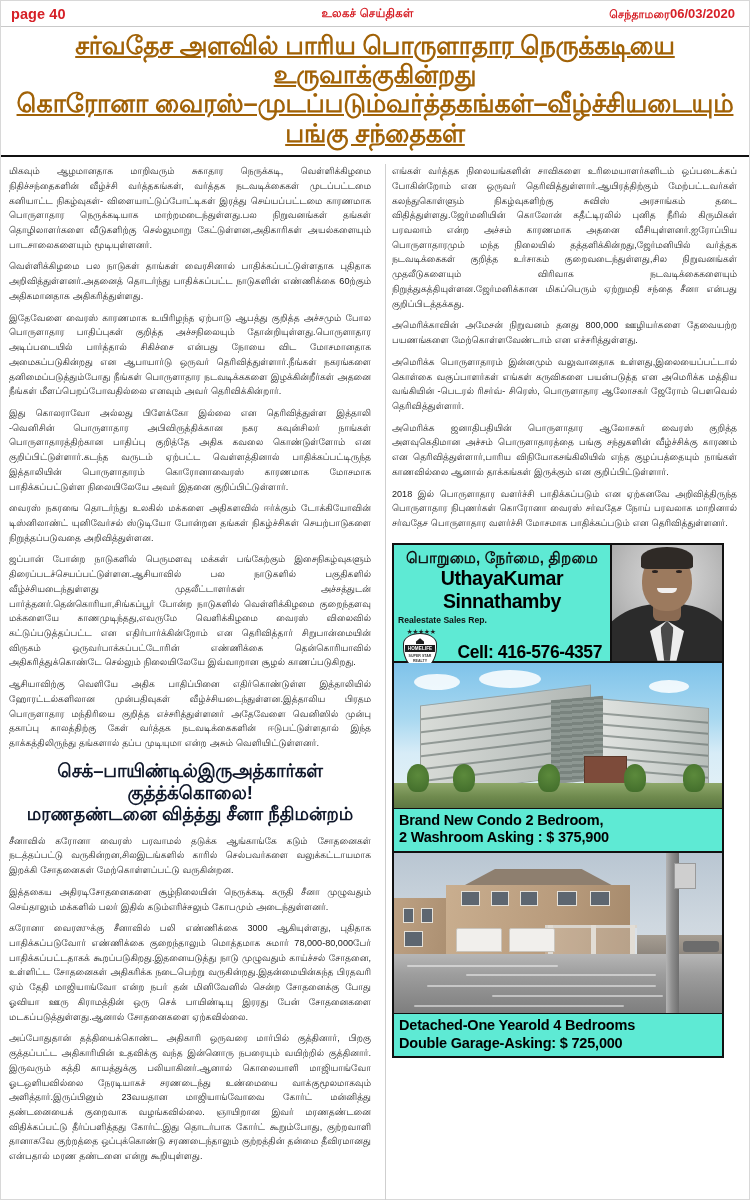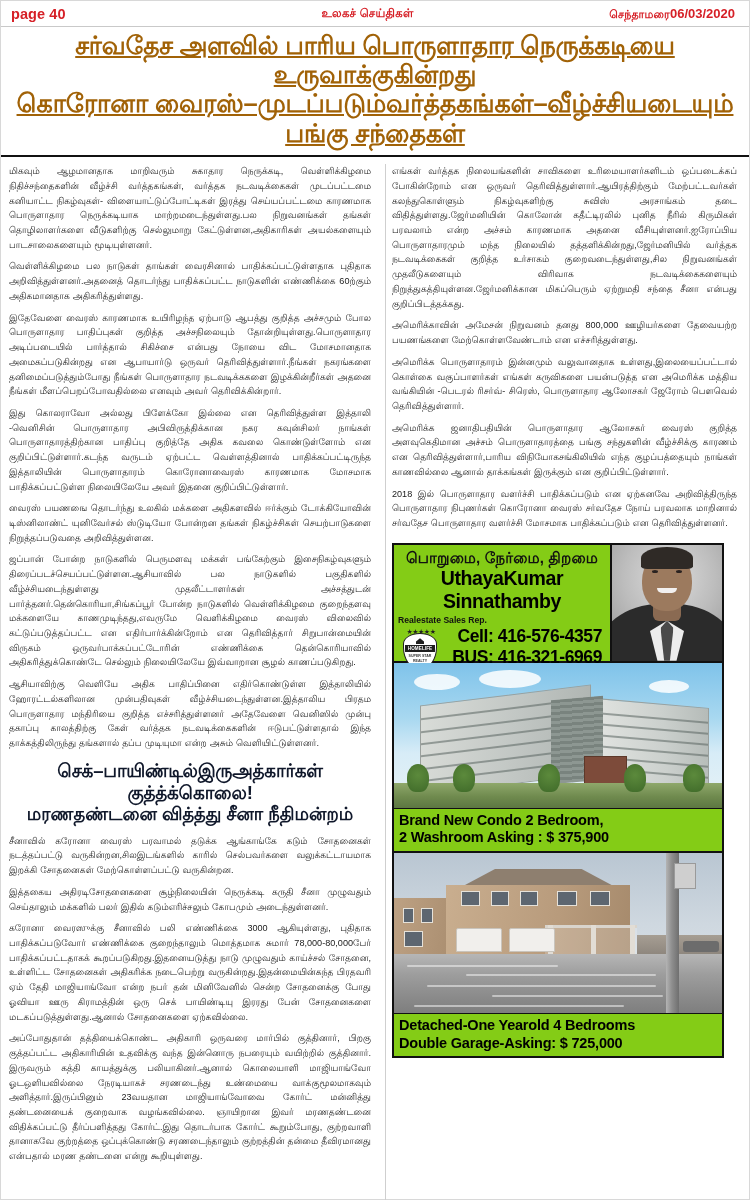--- a/index.html
+++ b/index.html
@@ -86,21 +86,21 @@
     font-weight: 700;
     line-height: 1.2;
   }
   .sh1 { font-size: 18.5px; letter-spacing: -0.3px; }
   .sh2 { font-size: 18px; }
 
   
   .ad {
     margin-top: 12px;
     border: 2.5px solid #111;
-    background: #84cc16;
+    background: #5eead4;
     width: 332px;
   }
   .ad-head {
     display: flex;
     border-bottom: 2px solid #111;
     height: 118px;
   }
   .ad-head-text {
     flex: 1; padding: 5px 4px 2px 4px;
     display: flex; flex-direction: column;
@@ -115,21 +115,21 @@
   }
   .ad-role {
     font-size: 8.6px; font-weight: 700;
     margin-top: 2px; color: #111;
   }
   .ad-contact { display: flex; align-items: flex-start; margin-top: 1px; }
   .ad-logo { width: 48px; flex: 0 0 48px; padding-top: 2px; }
   .ad-phones { flex: 1; text-align: right; padding-right: 4px; }
   .ad-phone {
     font-size: 17.5px; font-weight: 700; letter-spacing: -0.4px;
-    line-height: 1.18; color: #000; white-space: nowrap;
+    line-height: 1.18; color: #000; white-space: nowrap; margin-top: 16px;
   }
   .ad-portrait {
     width: 112px; flex: 0 0 112px;
     border-left: 2px solid #111;
     position: relative; overflow: hidden;
     background: linear-gradient(170deg,#e9e9e9 0%,#c8c8c8 48%,#9d9d9d 100%);
   }
 
   
   .pt-bg { position: absolute; inset: 0; background:
@@ -312,21 +312,21 @@
     <div class="headline-line hl2">கொரோனா வைரஸ்–முடப்படும்வர்த்தகங்கள்–வீழ்ச்சியடையும் பங்கு சந்தைகள்</div>
   </div>
 
   <div class="body-wrap">
 
     <div class="col col-left">
       <p class="art">மிகவும் ஆழமானதாக மாறிவரும் சுகாதார நெருக்கடி, வெள்ளிக்கிழமை நிதிச்சந்தைகளின் வீழ்ச்சி வர்த்தகங்கள், வர்த்தக நடவடிக்கைகள் முடப்பட்டமை கனியாட்ட நிகழ்வுகள்- விளையாட்டுப்போட்டிகள் இரத்து செய்யப்பட்டமை காரணமாக பொருளாதார நெருக்கடியாக மாற்றமடைந்துள்ளது.பல நிறுவனங்கள் தங்கள் தொழிலாளர்களை வீடுகளிற்கு செல்லுமாறு கேட்டுள்ளன,அதிகாரிகள் அயல்களையும் பாடசாலைகளையும் மூடியுள்ளனர்.</p>
       <p class="art">வெள்ளிக்கிழமை பல நாடுகள் தாங்கள் வைரசினால் பாதிக்கப்பட்டுள்ளதாக புதிதாக அறிவித்துள்ளனர்.அதனைத் தொடர்ந்து பாதிக்கப்பட்ட நாடுகளின் எண்ணிக்கை 60ற்கும் அதிகமானதாக அதிகரித்துள்ளது.</p>
       <p class="art">இதேவேளை வைரஸ் காரணமாக உயிரிழந்த ஏற்பாடு ஆபத்து குறித்த அச்சமும் போல பொருளாதார பாதிப்புகள் குறித்த அச்சநிலையும் தோன்றியுள்ளது.பொருளாதார அடிப்படையில் பார்த்தால் சிகிச்சை என்பது நோயை விட மோசமானதாக அமைகப்படுகின்றது என ஆபாயார்டு ஒருவர் தெரிவித்துள்ளார்.நீங்கள் நகரங்களை தனிமைப்படுத்தும்போது நீங்கள் பொருளாதார நடவடிக்ககளை இழக்கின்றீர்கள் அதனை நீங்கள் மீளப்பெறப்போவதில்லை எனவும் அவர் தெரிவிக்கின்றார்.</p>
       <p class="art">இது கொலராவோ அல்லது பிளேக்கோ இல்லை என தெரிவித்துள்ள இத்தாலி -வெனிசின் பொருளாதார அபிவிருத்திக்கான நகர கவுன்சிலர் நாங்கள் பொருளாதாரத்திற்கான பாதிப்பு குறித்தே அதிக கவலை கொண்டுள்ளோம் என குறிப்பிட்டுள்ளார்.கடந்த வருடம் ஏற்பட்ட வெள்ளத்தினால் பாதிக்கப்பட்டிருந்த இத்தாலியின் பொருளாதாரம் கொரோனாவைரஸ் காரணமாக மோசமாக பாதிக்கப்பட்டுள்ள நிலையிலேயே அவர் இதனை குறிப்பிட்டுள்ளார்.</p>
-      <p class="art">வைரஸ் பயணஙை தொடர்ந்து உலகில் மக்களை அதிகளவில் ஈர்க்கும் டோக்கியோவின் டிஸ்னிலாண்ட் யுனிவேர்சல் ஸ்டுடியோ போன்றன தங்கள் நிகழ்ச்சிகள் செயற்பாடுகளை நிறுத்தப்படுவதை அறிவித்துள்ளன.</p>
+      <p class="art">வைரஸ் நகரஙை தொடர்ந்து உலகில் மக்களை அதிகளவில் ஈர்க்கும் டோக்கியோவின் டிஸ்னிலாண்ட் யுனிவேர்சல் ஸ்டுடியோ போன்றன தங்கள் நிகழ்ச்சிகள் செயற்பாடுகளை நிறுத்தப்படுவதை அறிவித்துள்ளன.</p>
       <p class="art">ஜப்பான் போன்ற நாடுகளில் பெருமளவு மக்கள் பங்கேற்கும் இசைநிகழ்வுகளும் திரைப்படச்செயப்பட்டுள்ளன.ஆசியாவில் பல நாடுகளில் பகுதிகளில் வீழ்ச்சியடைந்துள்ளது முதலீட்டாளர்கள் அச்சத்துடன் பார்த்தனர்.தென்கொரியா,சிங்கப்பூர் போன்ற நாடுகளில் வெள்ளிக்கிழமை குறைந்தளவு மக்களையே காணமுடிந்தது,எவருமே வெளிக்கிழமை வைரஸ் விலைவில் கட்டுப்படுத்தப்பட்ட என எதிர்பார்க்கின்றோம் என தெரிவித்தார் சிறுபான்மையின் விருகம் ஒருவர்பாக்கப்பட்டோரின் எண்ணிக்கை தென்கொரியாவில் அதிகரித்துக்கொண்டே செல்லும் நிலையிலேயே இவ்வாறான சூழல் காணப்படுகிறது.</p>
       <p class="art">ஆசியாவிற்கு வெளியே அதிக பாதிப்பினை எதிர்கொண்டுள்ள இத்தாலியில் ஹோரட்டல்களிலான முன்பதிவுகள் வீழ்ச்சியடைந்துள்ளன.இத்தாலிய பிரதம பொருளாதார மந்திரியை குறித்த எச்சரித்துள்ளனர் அதேவேளை வெனிஸில் முன்பு தகாப்பு காலத்திற்கு கேள் வர்த்தக நடவடிக்கைகளின் ஈடுபட்டுள்ளதால் இந்த தாக்கத்திலிருந்து தங்களால் தப்ப முடியுமா என்ற அசும் வெளியிட்டுள்ளனர்.</p>
 
       <div class="sub-headline">
         <div class="sh1">செக்–பாயிண்டில்இருஅத்கார்கள் குத்த்க்கொலை!</div>
         <div class="sh2">மரணதண்டனை வித்த்து சீனா நீதிமன்றம்</div>
       </div>
 
       <p class="art">சீனாவில் கரோனா வைரஸ் பரவாமல் தடுக்க ஆங்காங்கே கடும் சோதனைகள் நடத்தப்பட்டு வருகின்றன,சிலஇடங்களில் காரில் செல்பவர்களை வலுக்கட்டாயமாக இறக்கி சோதனைகள் மேற்கொள்ளப்பட்டு வருகின்றன.</p>
       <p class="art">இத்தகைய அதிரடிசோதனைகளை சூழ்நிலையின் நெருக்கடி கருதி சீனா முழுவதும் செய்தாலும் மக்களில் பலர் இதில் கடும்எரிச்சலும் கோபமும் அடைந்துள்ளனர்.</p>

